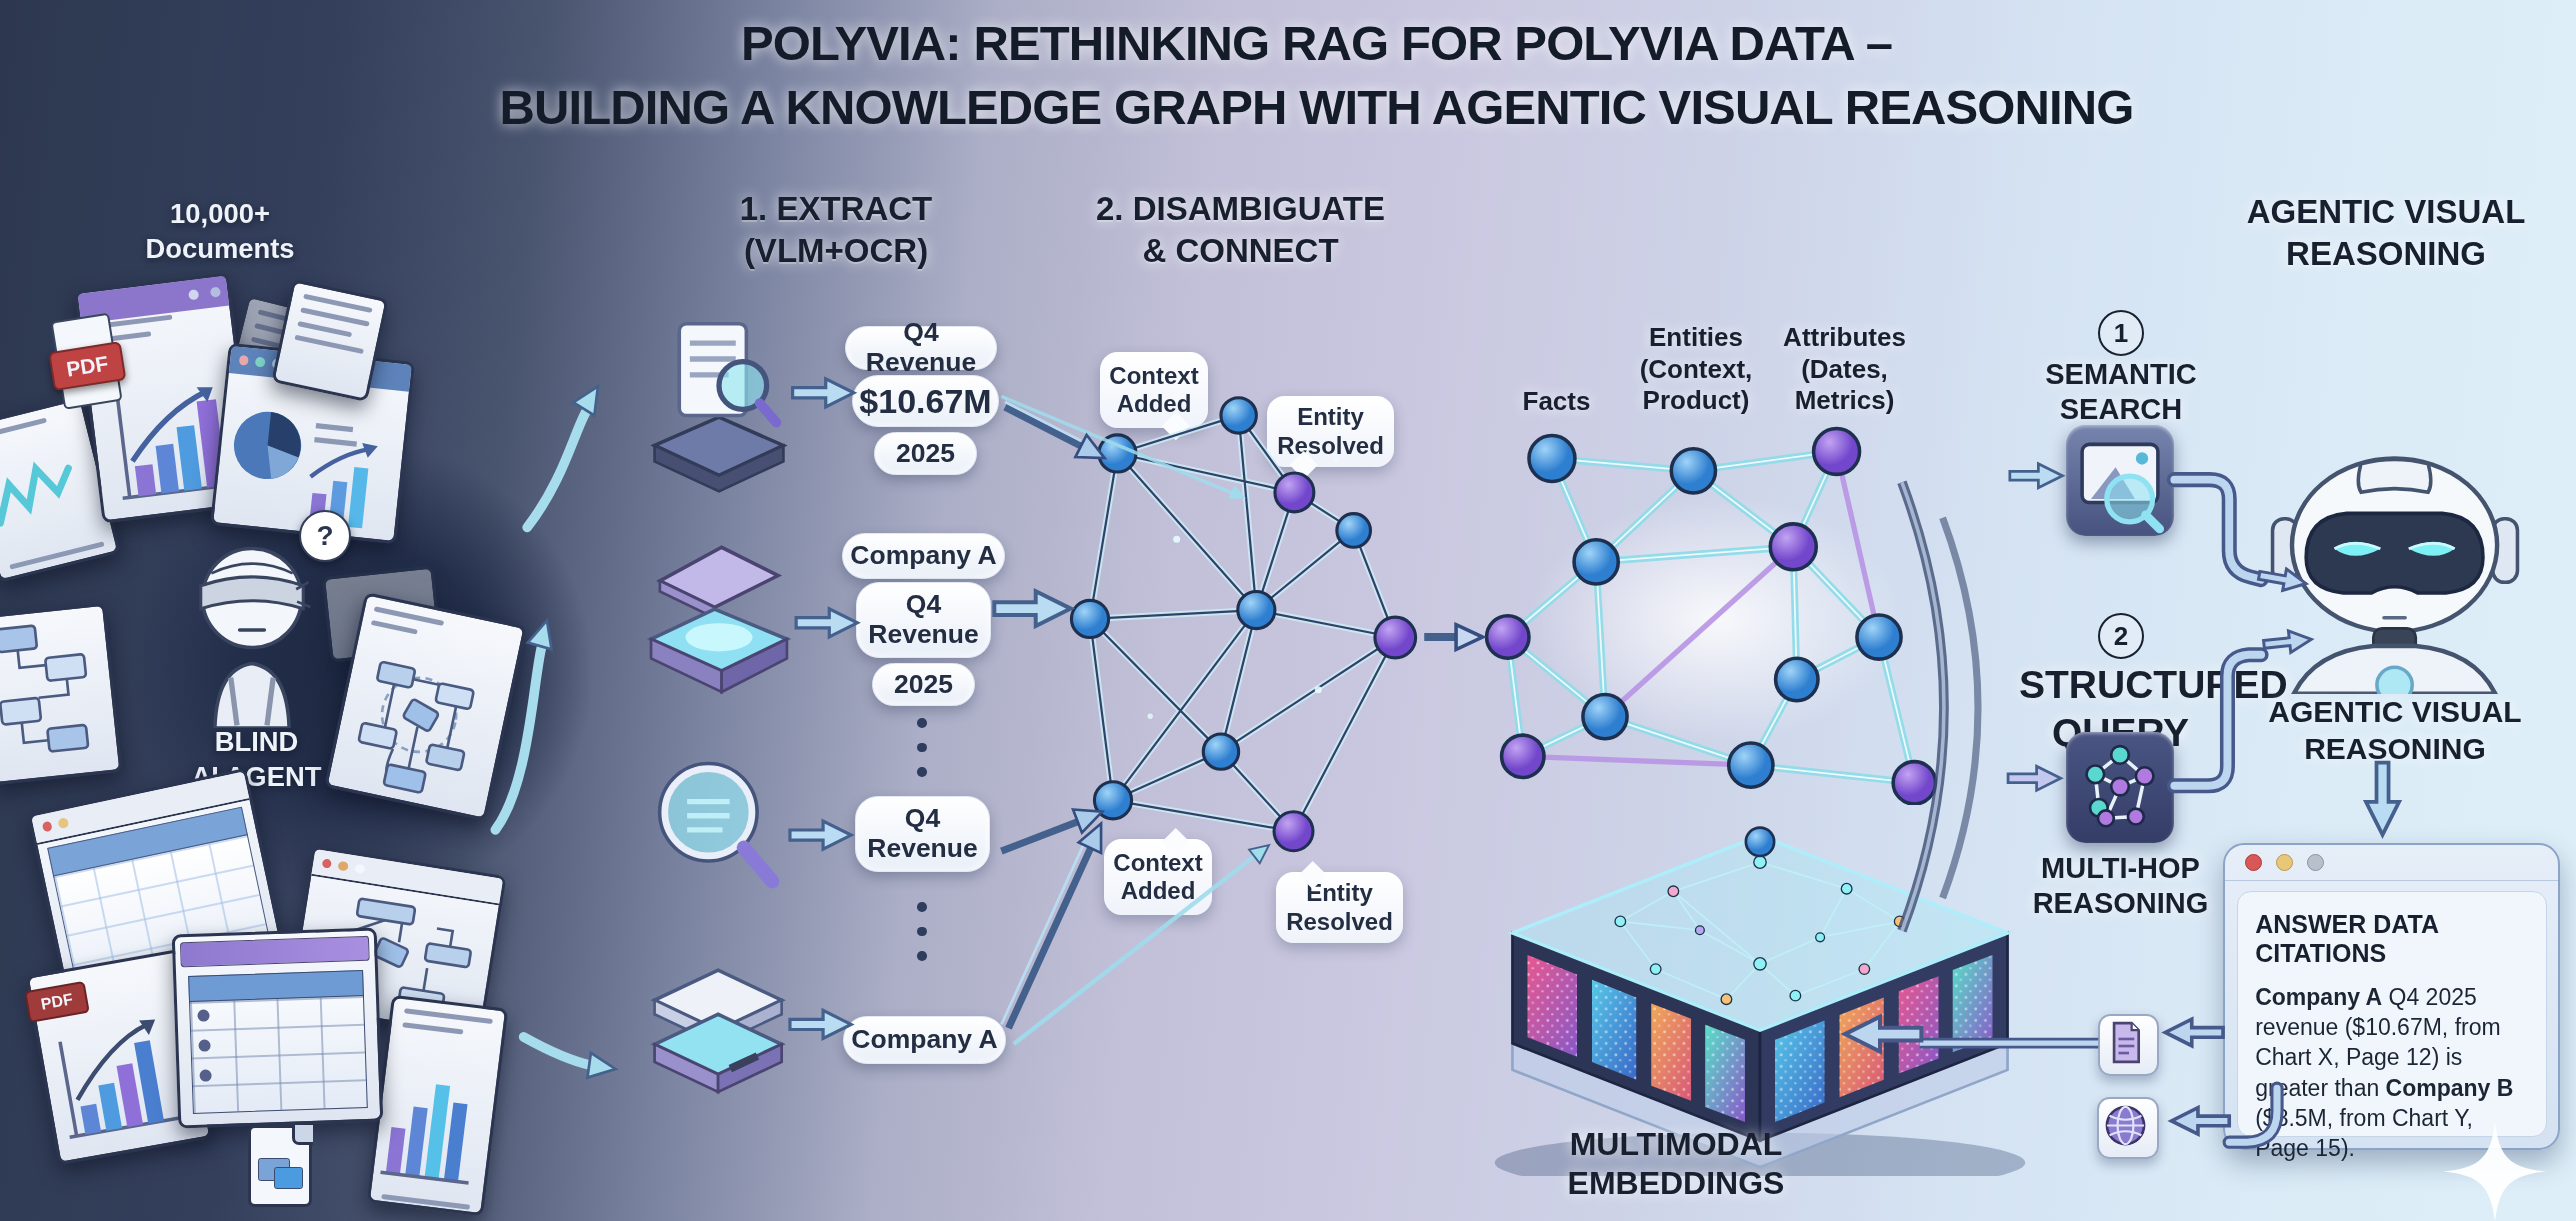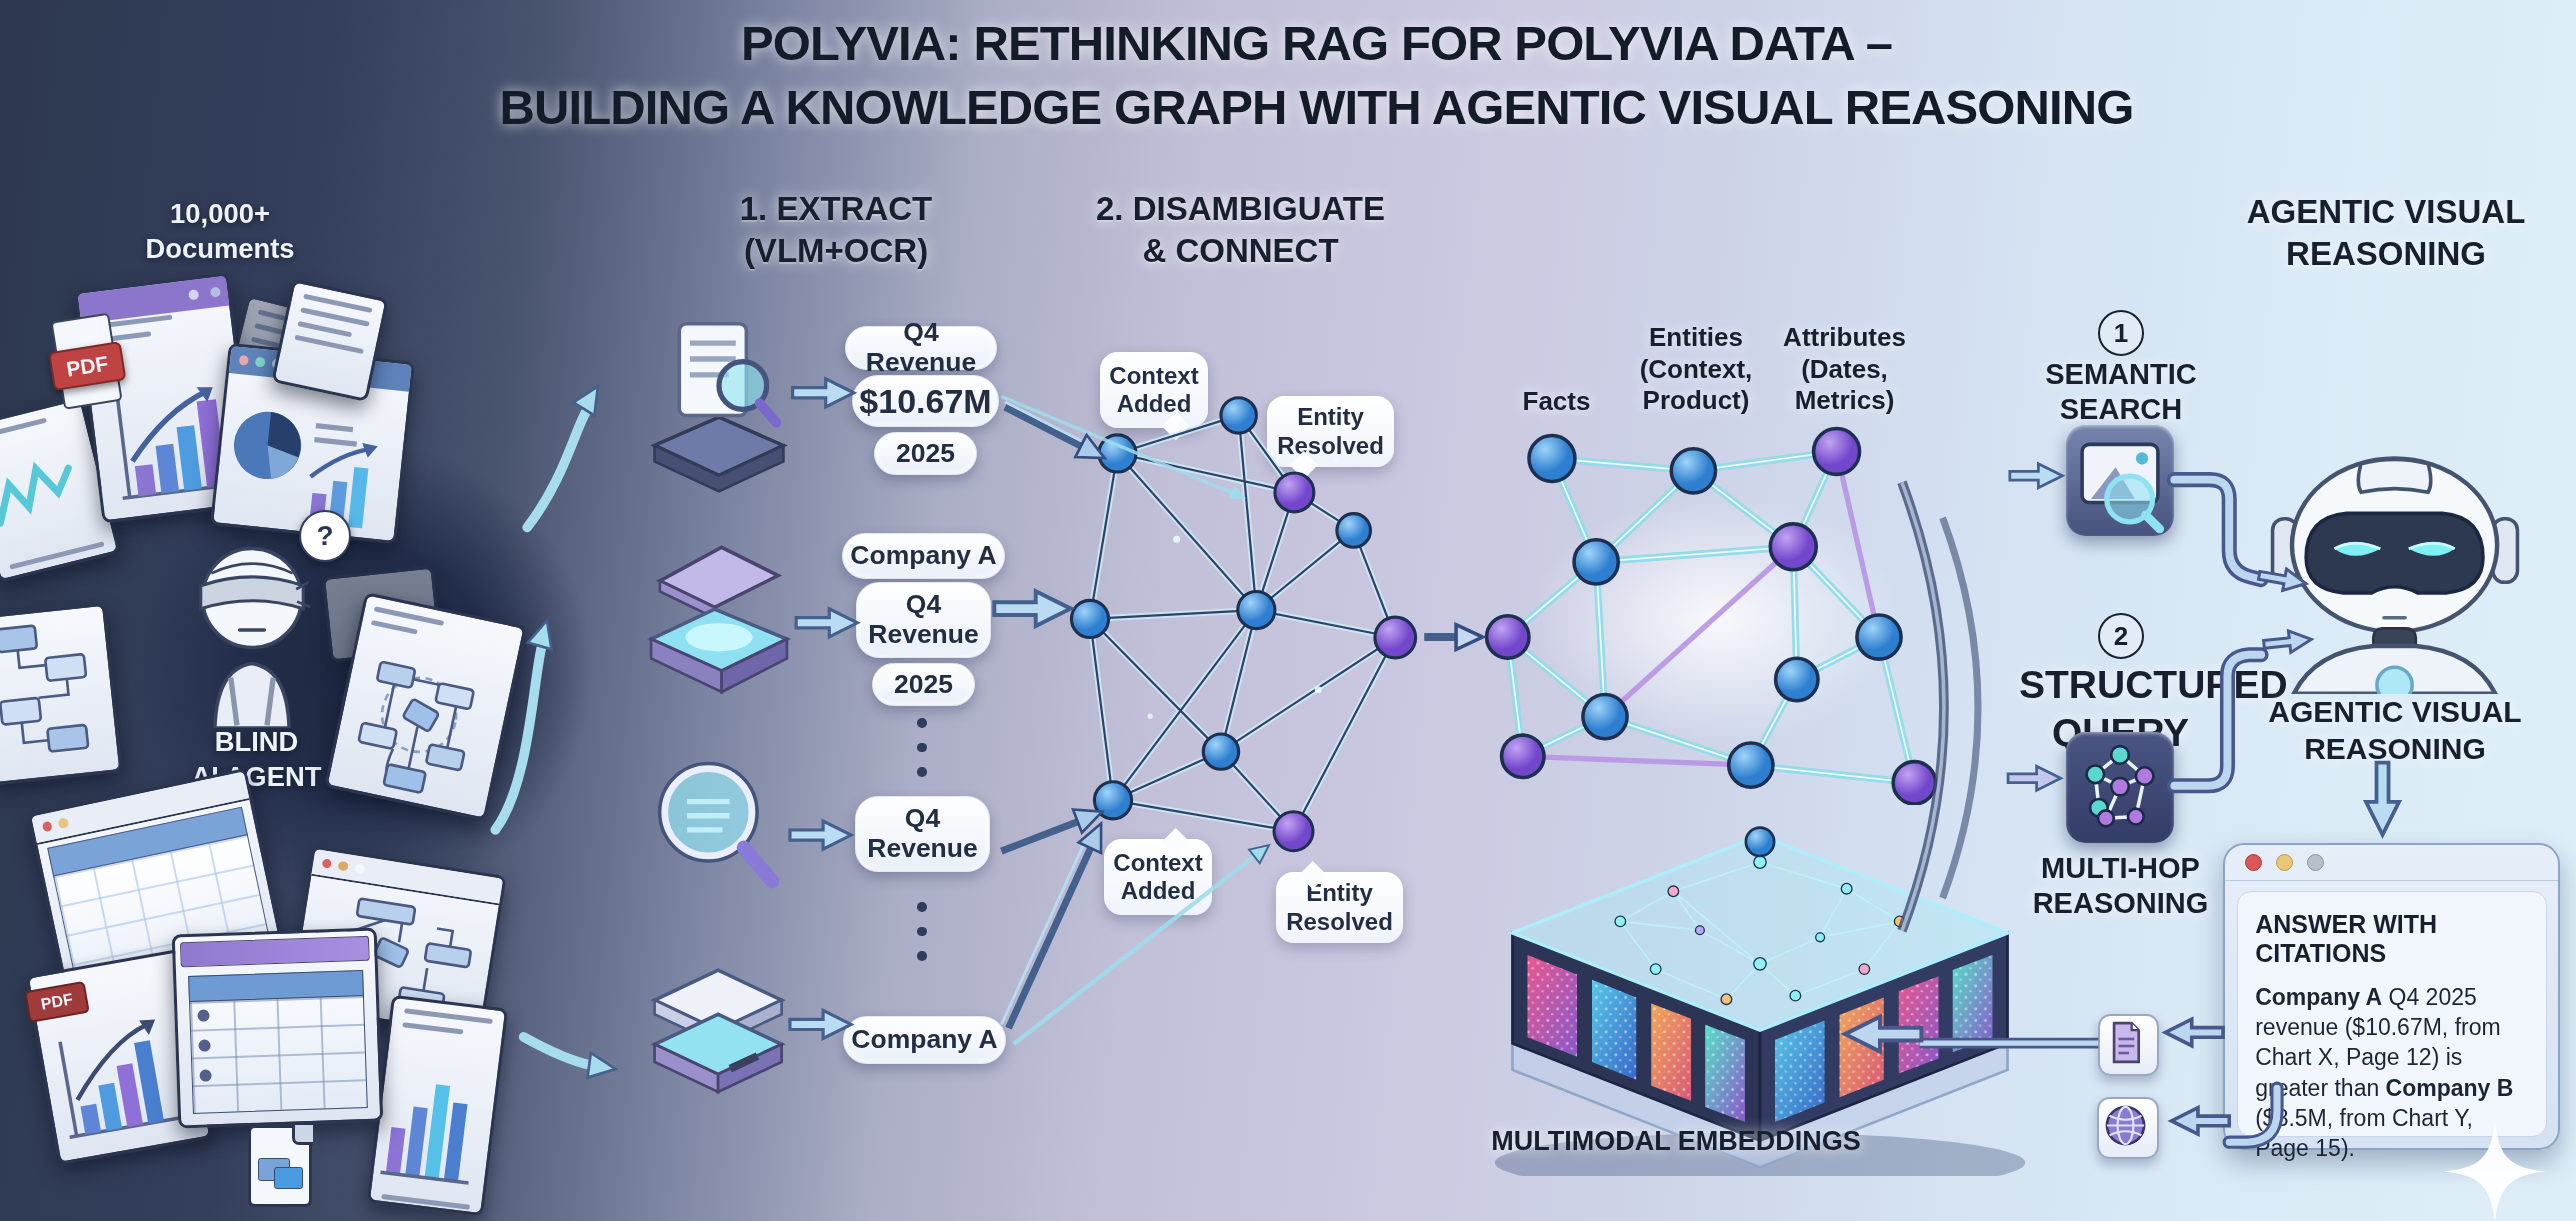--- a/index.html
+++ b/index.html
@@ -475,21 +475,21 @@
       <circle cx="388" cy="170" r="5" fill="#8ff0f6"></circle>
         <circle cx="320" cy="200" r="7" fill="#8ff0f6"></circle>
       <circle cx="202" cy="206" r="6" fill="#8ff0f6"></circle>
         <circle cx="438" cy="206" r="6" fill="#f2a8cc"></circle>
       <circle cx="282" cy="240" r="6" fill="#f6c078"></circle>
         <circle cx="360" cy="236" r="6" fill="#8ff0f6"></circle>
     </g>
     <circle cx="320" cy="62" r="16" fill="url(#gBlue)" stroke="#1e3050" stroke-width="3"></circle>
   </svg>
 
-  <div class="abs smlbl glowtxt" style="left:1468px;top:1125px;width:416px;font-size:27px;">MULTIMODAL EMBEDDINGS</div>
+  <div class="abs smlbl glowtxt" style="left:1468px;top:1125px;width:416px;font-size:32px;">MULTIMODAL EMBEDDINGS</div>
 
   <div class="abs numcircle" style="left:2098px;top:310px;">
       <span>1</span>
     </div>
   <div class="abs smlbl pre" style="left:2026px;top:357px;width:190px;font-size:29px;">SEMANTIC
 SEARCH</div>
   <div class="abs iconsq" style="left:2066px;top:425px;width:108px;height:111px;background:linear-gradient(#7684ae,#47537e);">
     <svg width="108" height="111" viewBox="0 0 122 126">
       <rect x="18" y="22" width="86" height="66" rx="8" fill="#f0f4fa" stroke="#2e3a5c" stroke-width="4"></rect>
       <circle cx="86" cy="38" r="7" fill="#58b8d8"></circle>
@@ -542,21 +542,21 @@
   <div class="abs smlbl pre" style="left:2236px;top:694px;width:318px;font-size:30px;">AGENTIC VISUAL
 REASONING</div>
 
   <div class="abs answin" style="left:2223px;top:843px;width:333px;height:303px;">
     <div class="bar">
       <span class="wdot" style="width:15px;height:15px;background:#d85858;border:1.8px solid #a83c3c;"></span>
       <span class="wdot" style="width:15px;height:15px;background:#e8c878;border:1.8px solid #b89a4c;"></span>
       <span class="wdot" style="width:15px;height:15px;background:#b8c0cc;border:1.8px solid #8a93a2;"></span>
     </div>
     <div class="inner">
-      <div class="ahead">ANSWER WITH CITATIONS</div>
+      <div class="ahead">ANSWER DATA CITATIONS</div>
       <div class="abody"><span style="font-weight: 800;">Company A</span><span> Q4 2025 revenue ($10.67M, from Chart X, Page 12) is greater than </span><span style="font-weight: 800;">Company B</span><span> ($8.5M, from Chart Y, Page 15).</span></div>
     </div>
   </div>
 
   <div class="abs" style="left:2098px;top:1014px;width:57px;height:58px;background:linear-gradient(#ffffff,#e6ecf6);border:2.7px solid #9aa8c4;border-radius:12.4px;box-shadow:0 5.3px 10.6px rgba(40,60,100,.3);">
     <svg width="51" height="53" viewBox="0 0 58 60">
       <path d="M16,8 H36 L44,16 V52 H16 Z" fill="#c9b8ec" stroke="#4a4470" stroke-width="3"></path>
       <path d="M36,8 L36,16 L44,16" fill="#ffffff" stroke="#4a4470" stroke-width="2.5"></path>
       <line x1="21" y1="26" x2="39" y2="26" stroke="#6a5aa0" stroke-width="3"></line>
       <line x1="21" y1="34" x2="39" y2="34" stroke="#6a5aa0" stroke-width="3"></line>

